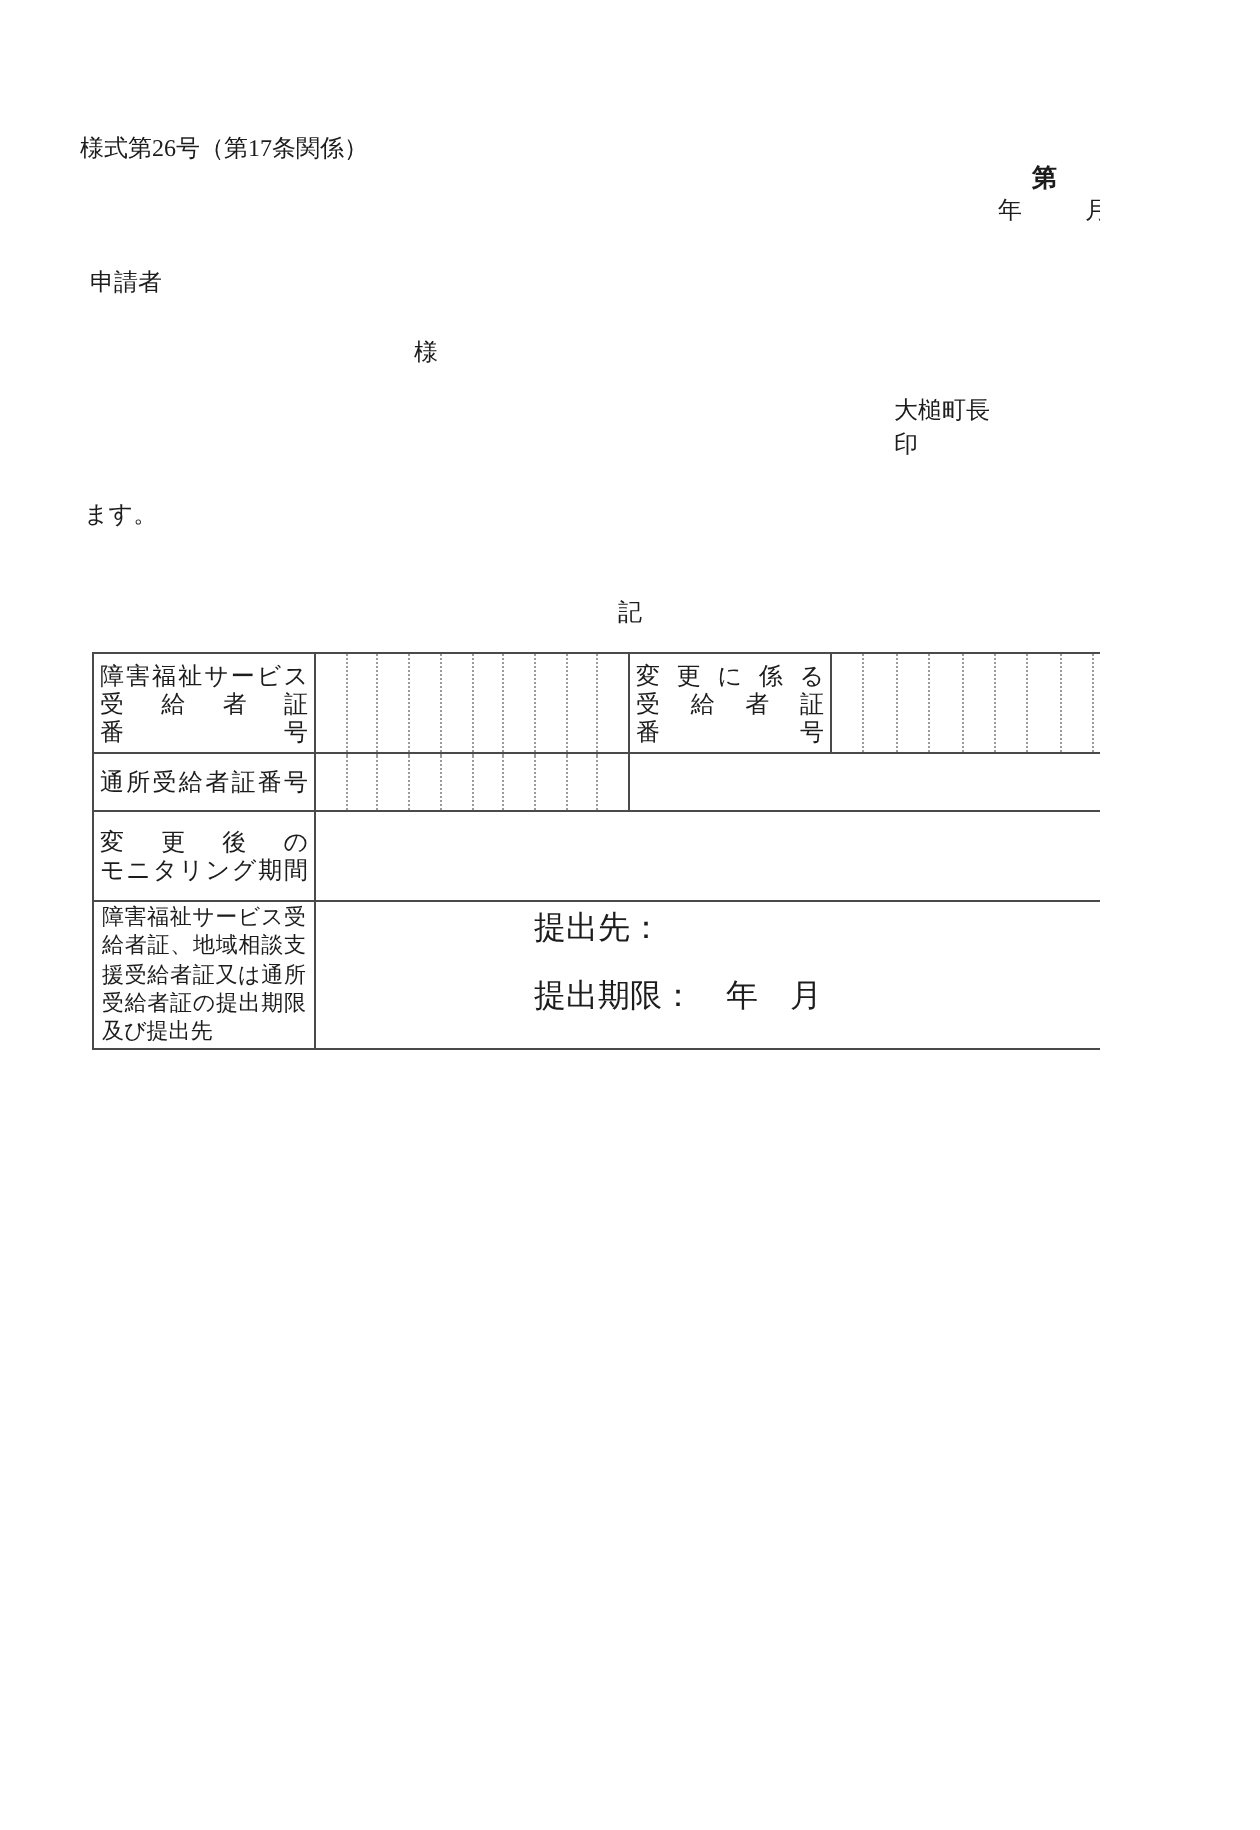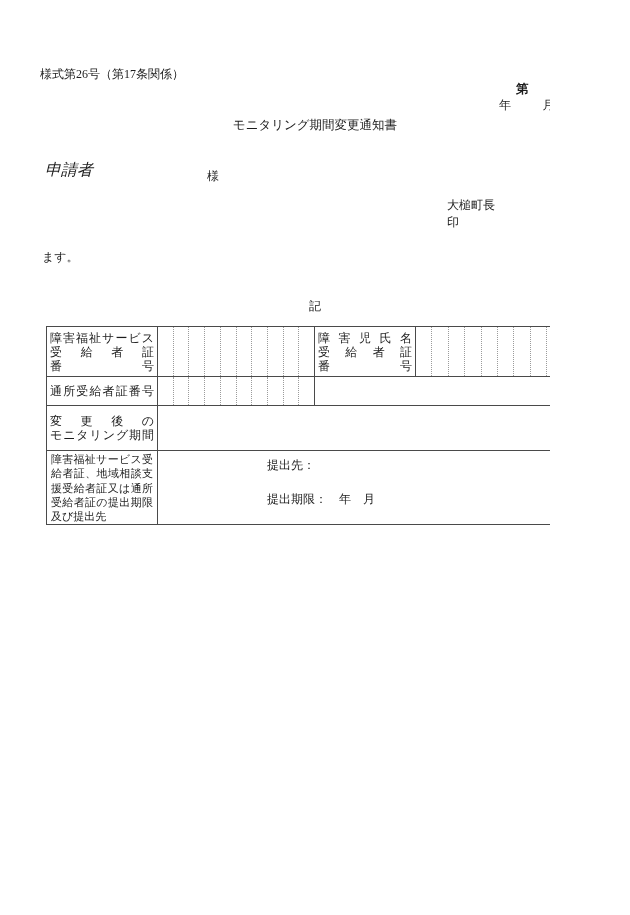--- a/index.html
+++ b/index.html
@@ -17,21 +17,21 @@
     left: 516px; top: 81px; width: 82px;
     display: flex; justify-content: space-between;
     font-weight: bold; font-size: 12.5px;
   }
   .date-line {
     left: 499px; top: 97px; width: 99px;
     display: flex; justify-content: space-between;
     font-size: 12px;
   }
   .title { left: 0; top: 117px; width: 630px; text-align: center; font-size: 12.5px; }
-  .applicant { left: 45px; top: 160px; font-size: 16px; font-style: italic; }
+  .applicant { left: 45px; top: 133px; font-size: 12px; }
   .sama { left: 207px; top: 168px; font-size: 12px; }
   .mayor {
     left: 447px; top: 197px; width: 140px;
     display: flex; justify-content: space-between;
     font-size: 12px;
     flex-direction: column;
   }
   .para { left: 42px; top: 246px; width: 552px; font-size: 12px; line-height: 22px; }
   .para .indent { text-indent: 20px; }
   .ki { left: 0; top: 298px; width: 630px; text-align: center; font-size: 12px; }
@@ -58,42 +58,41 @@
     font-size: 11px; line-height: 14.3px; padding: 1px 4px;
     text-align: justify; text-justify: inter-character;
     vertical-align: middle;
   }
   td.dig { padding: 0; position: relative; }
   .digit-grid { position: absolute; inset: 0; display: flex; }
   .digit-grid span { flex: 1 1 0; border-right: 1px dotted #9b9b9b; }
   .digit-grid span:last-child { border-right: none; }
 
   td.r5c { vertical-align: top; padding: 0; }
-  .submit-block { padding: 7px 0 0 109px; font-size: 12px; line-height: 14px; }
+  .submit-block { padding: 7px 0 0 109px; font-size: 16px; line-height: 14px; }
   .submit-block .line2 { margin-top: 20px; }
 </style>
 </head>
 <body>
 
 <div class="page">
 
   <div class="abs form-no">様式第26号（第17条関係）</div>
 
   <div class="abs doc-no">
     <span>第</span>
     <span>号</span>
   </div>
 
   <div class="abs date-line">
     <span>年</span>
     <span>月</span>
     <span>日</span>
   </div>
 
-  <div class="abs title">モニタリング期間変更通知書</div>
 
   <div class="abs applicant">申請者</div>
 
   <div class="abs sama">様</div>
 
   <div class="abs mayor">
     <span>大槌町長</span>
     <span>印</span>
   </div>
 
@@ -125,21 +124,21 @@
               <span></span>
               <span></span>
               <span></span>
               <span></span>
               <span></span>
               <span></span>
               <span></span>
             </div>
         </td>
         <td class="lbl">
-          <div class="jl">障害児氏名</div>
+          <div class="jl">変更に係る</div>
           <div class="jl">受給者証</div>
           <div class="jl">番号</div>
         </td>
         <td class="dig">
           <div class="digit-grid">
               <span></span>
               <span></span>
               <span></span>
               <span></span>
               <span></span>

